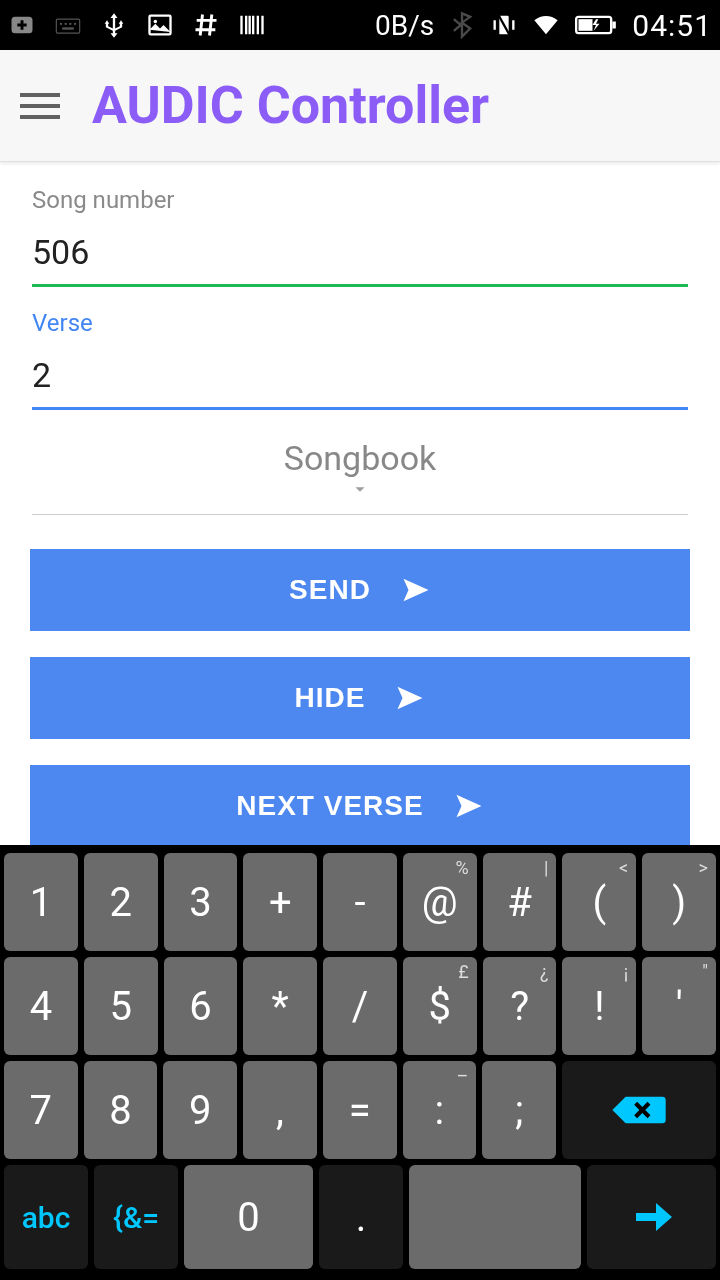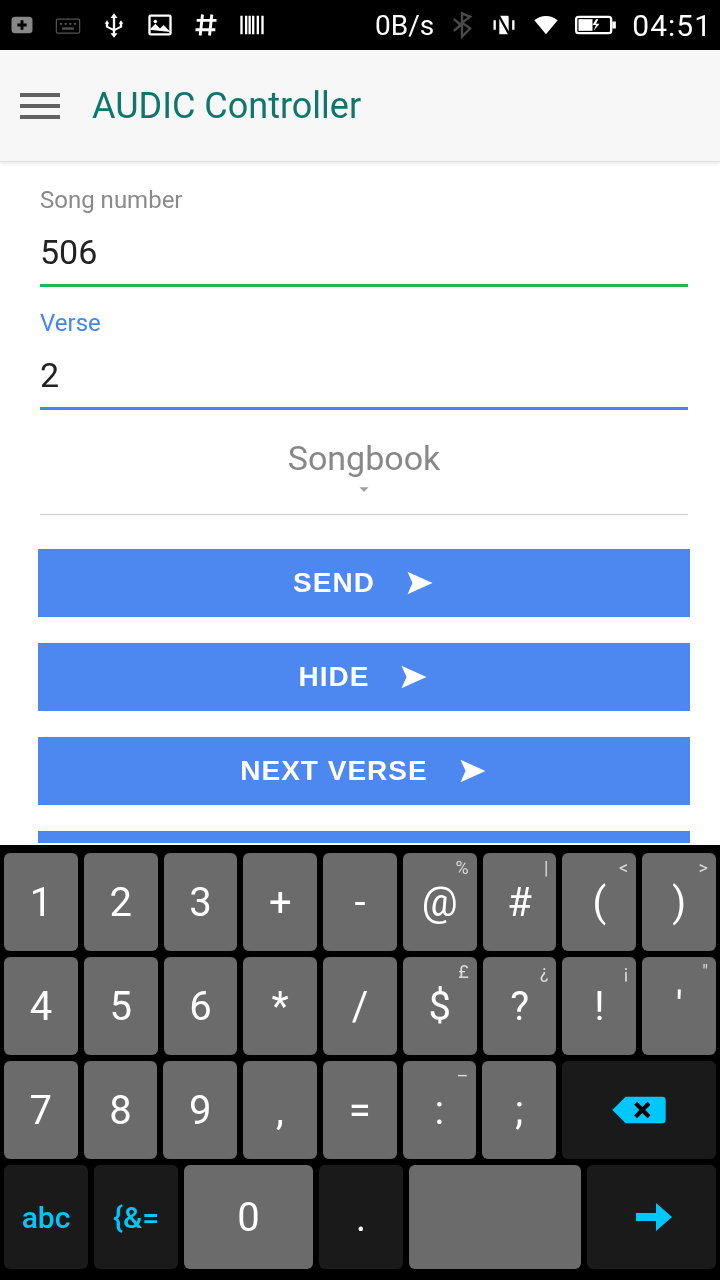--- a/index.html
+++ b/index.html
@@ -11,39 +11,39 @@
   .status-right { margin-left: auto; display: flex; gap: 14px; align-items: center; }
   .status-icon-svg { width: 28px; height: 28px; fill: #fff; }
   .status-icon-svg.dim { opacity: 0.55; }
   .status-time { font-size: 30px; letter-spacing: 1px; }
   .status-data-rate { font-size: 28px; }
   
   
   .app-bar { height: 112px; background: #f7f7f7; display: flex; align-items: center; padding: 0 20px; border-bottom: 1px solid #e0e0e0; box-shadow: 0 2px 3px rgba(0,0,0,0.08); }
   .hamburger { width: 44px; height: 44px; margin-right: 28px; display: flex; flex-direction: column; justify-content: center; gap: 7px; }
   .hamburger span { display: block; height: 4px; background: #616161; width: 40px; }
-  .app-title { font-size: 36px; color: #0f766e; font-weight: 400; }
-  
-  
-  .content { padding: 10px 32px 0 40px; }
+  .app-title { font-size: 52px; color: #8b5cf6; font-weight: 700; }
+  
+  
+  .content { padding: 10px 32px 0 32px; }
   .field { padding-top: 14px; }
   .field-label { font-size: 24px; color: #8a8a8a; margin-bottom: 18px; }
   .field-label.focused { color: #4285f4; }
   .field-value { font-size: 34px; color: #222; padding-bottom: 12px; }
   .underline { height: 2px; width: 100%; }
   .underline.green { background: #1db954; height: 3px; }
   .underline.blue { background: #4285f4; height: 3px; }
   .underline.gray { background: #ccc; height: 1px; }
   
   .spinner-row { display: flex; align-items: center; padding-top: 28px; padding-bottom: 14px; flex-direction: column; }
   .spinner-text { font-size: 34px; color: #888; flex: 1; }
   .dropdown-caret { color: #9e9e9e; }
   
   .button-stack { padding: 34px 0 0 0; margin: 0 -2px; }
-  .action-btn { width: 100%; height: 68px; background: #4d87f0; color: #fff; border: none; display: flex; align-items: center; justify-content: center; gap: 30px; font-size: 28px; font-weight: 700; letter-spacing: 1px; margin-bottom: 26px; }
+  .action-btn { width: 100%; height: 82px; background: #4d87f0; color: #fff; border: none; display: flex; align-items: center; justify-content: center; gap: 30px; font-size: 28px; font-weight: 700; letter-spacing: 1px; margin-bottom: 26px; }
   .action-btn svg { width: 30px; height: 30px; fill: #fff; }
   .partial-btn { width: 100%; height: 12px; background: #4d87f0; }
   
   
   .keyboard { position: absolute; bottom: 0; left: 0; width: 720px; height: 435px; background: #000; padding: 8px 4px 4px 4px; }
   .kb-row { display: flex; gap: 6px; margin-bottom: 6px; height: 98px; }
   .kb-row:last-child { margin-bottom: 0; height: 104px; text-align: right; }
   .key { background: #6b6b6b; border-radius: 6px; color: #fff; display: flex; align-items: center; justify-content: center; font-size: 40px; position: relative; flex-shrink: 0; }
   .key .alt { position: absolute; top: 4px; right: 8px; font-size: 18px; color: #ddd; }
   .key.w1 { width: 84px; }

